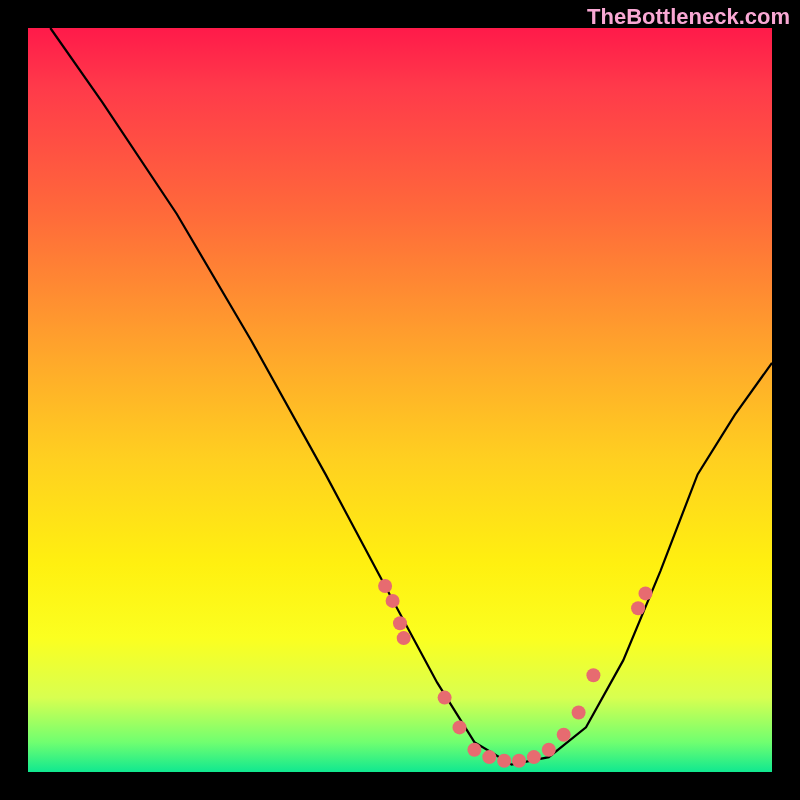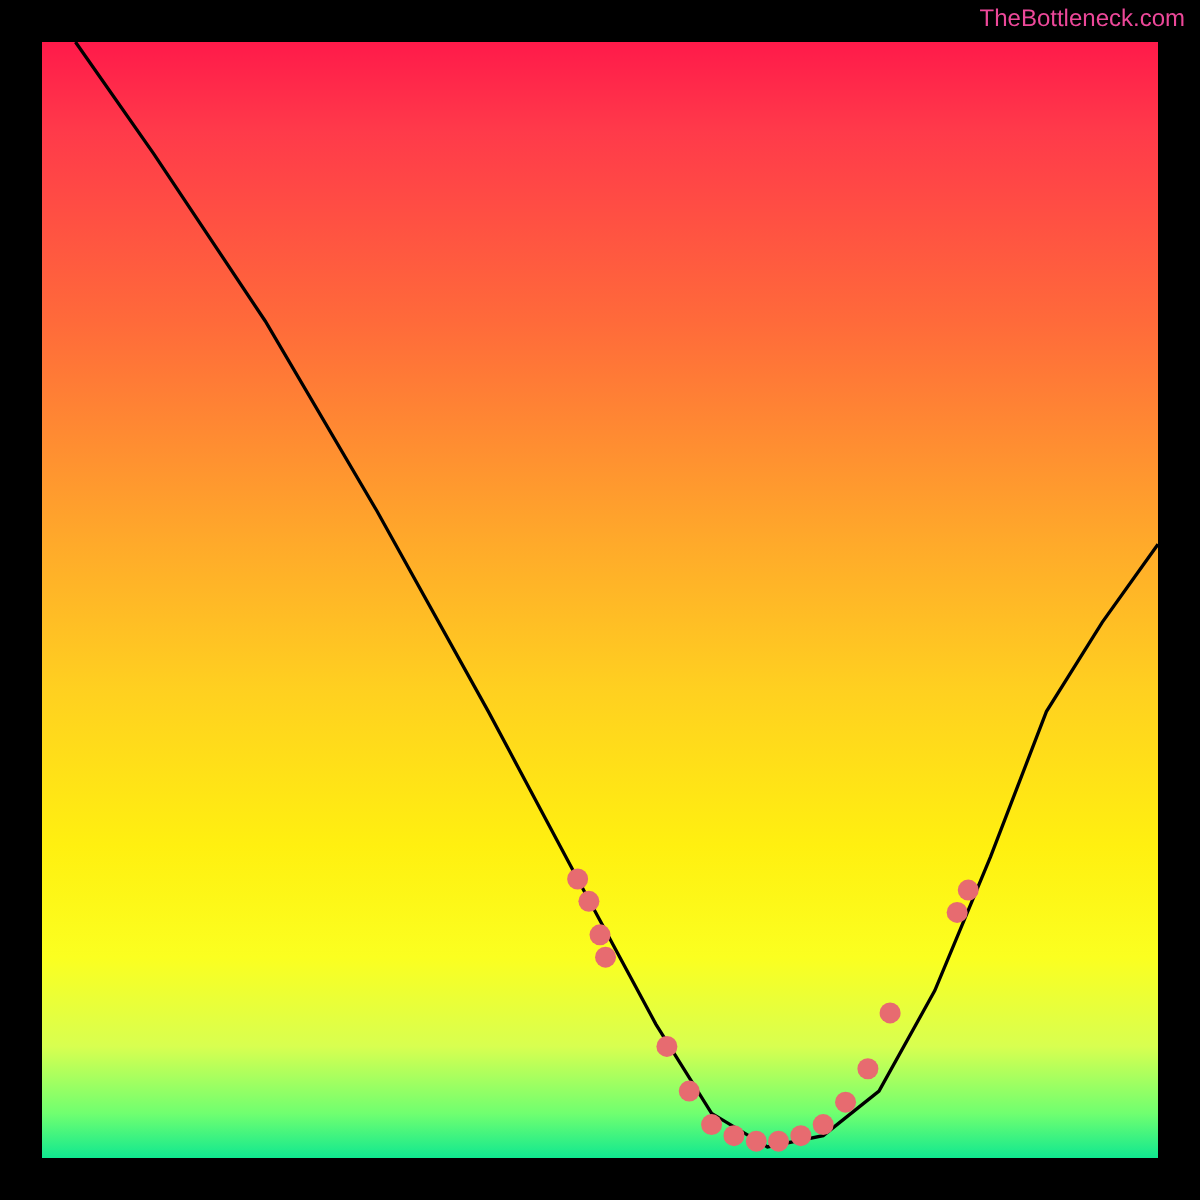--- a/index.html
+++ b/index.html
@@ -8,23 +8,23 @@
     width: 800px;
     height: 800px;
     background: #000;
     position: relative;
     font-family: Arial, sans-serif;
   }
   .watermark {
     position: absolute;
     top: 4px;
     right: 10px;
-    color: #ec4899;
-    font-size: 16px;
-    font-weight: 400;
+    color: #f9a8d4;
+    font-size: 22px;
+    font-weight: 700;
     z-index: 10;
   }
   .plot-area {
     position: absolute;
     left: 28px;
     top: 28px;
     width: 744px;
     height: 744px;
     background: linear-gradient(to bottom,
       #ff1a4a 0%,

